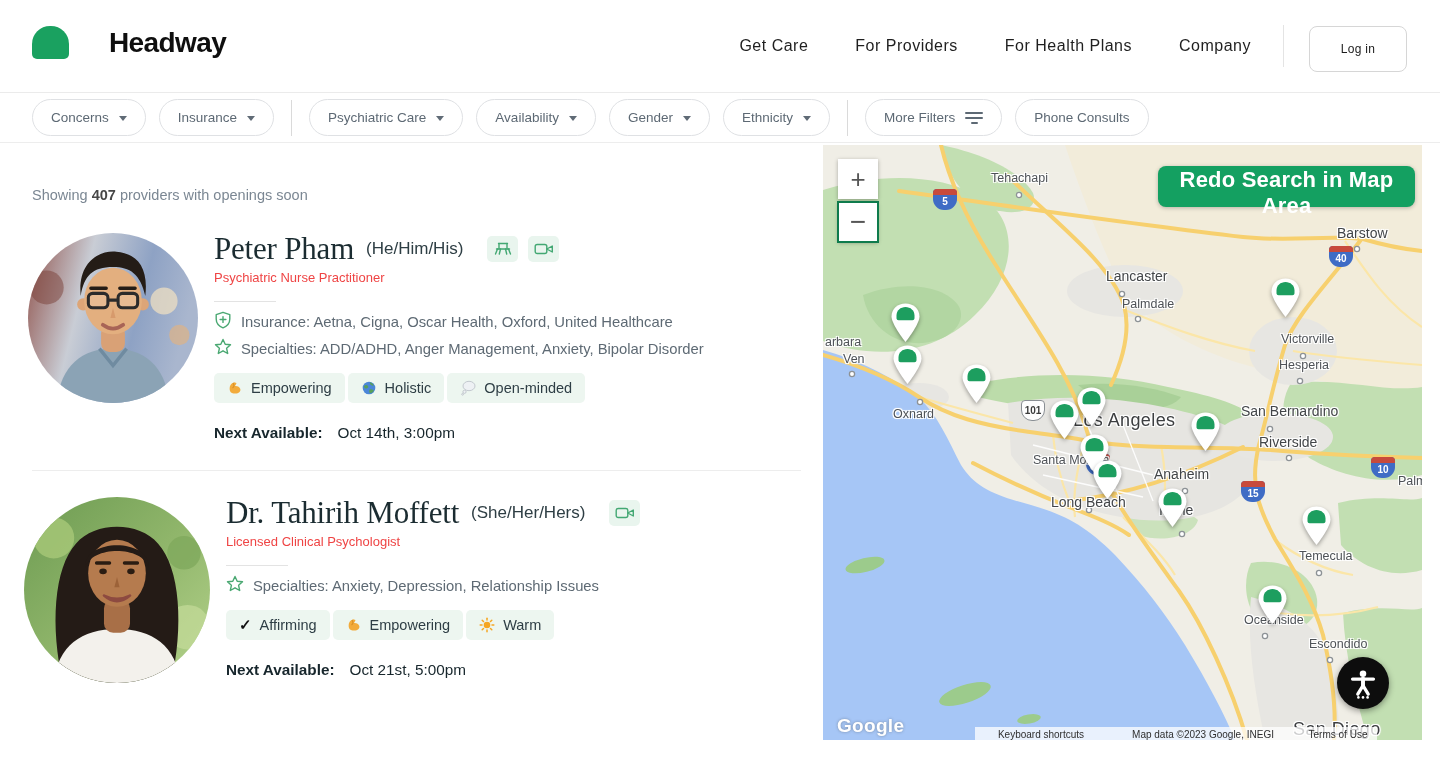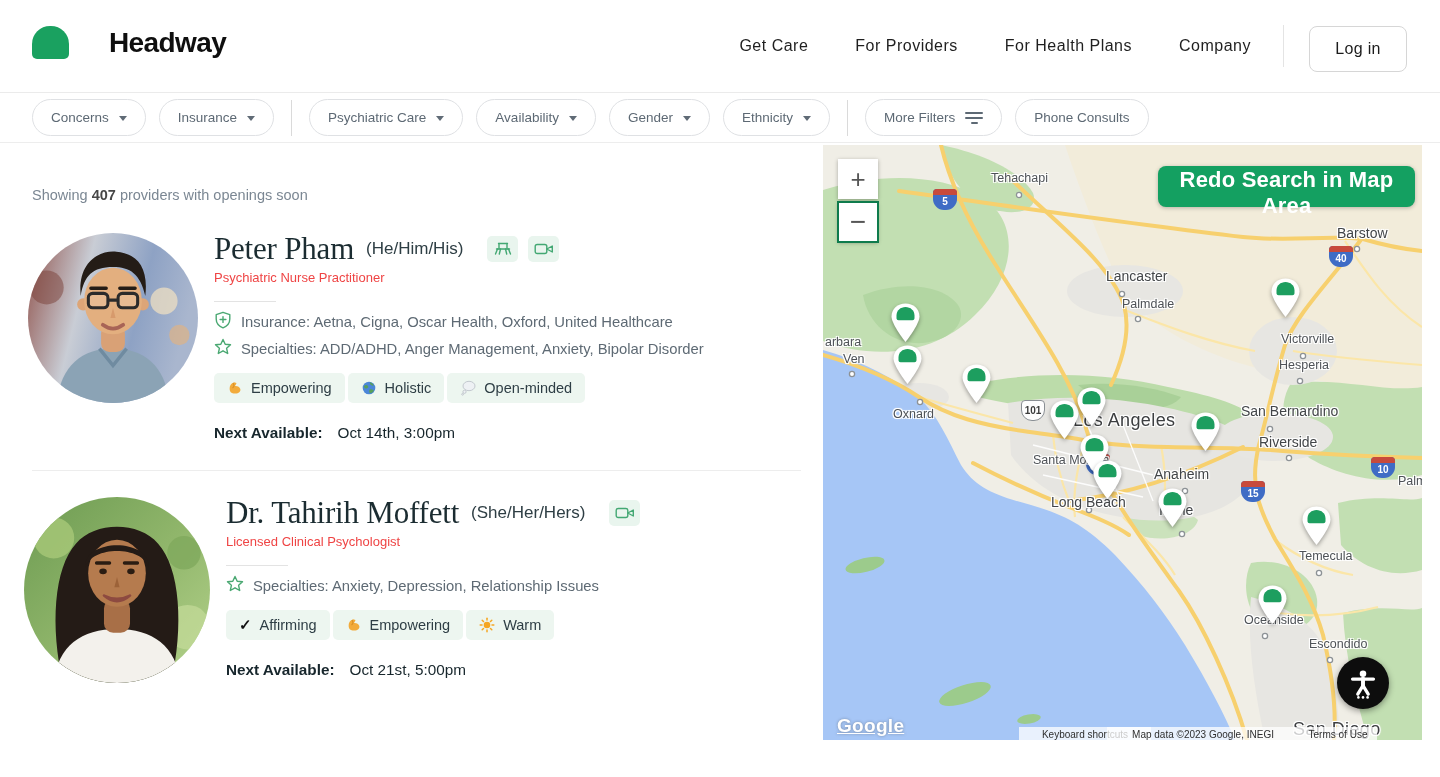--- a/index.html
+++ b/index.html
@@ -10,21 +10,21 @@
 
   
   .header{position:absolute;left:0;top:0;width:1440px;height:92px;background:#fff;border-bottom:1px solid #ebebeb;}
   .logo{position:absolute;left:32px;top:26px;display:flex;align-items:center;cursor:pointer;gap:27px;}
   .logo-mark{width:37px;height:33px;background:#1aa160;border-radius:18px 18px 5px 5px;}
   .logo-text{margin-left:13px;font-size:28px;font-weight:700;color:#0f0f0f;letter-spacing:-0.6px;}
   .nav{position:absolute;top:0;right:189px;height:92px;display:flex;align-items:center;gap:47px;}
   .nav-link{font-size:16px;color:#1f1f1f;letter-spacing:0.5px;white-space:nowrap;}
   .nav-divider{position:absolute;left:1283px;top:25px;width:1px;height:42px;background:#e4e4e4;}
   .login-btn{position:absolute;left:1309px;top:26px;width:98px;height:46px;background:#fff;
-             border:1px solid #d6d6d6;border-radius:8px;font-size:16px;color:#1c1c1c;letter-spacing:0.3px;}
+             border:1px solid #d6d6d6;border-radius:8px;font-size:12px;color:#1c1c1c;letter-spacing:0.3px;}
 
   
   .filterbar{position:absolute;left:0;top:93px;width:1440px;height:50px;border-bottom:1px solid #ededed;
              display:flex;align-items:center;padding-left:32px;box-sizing:border-box;gap:13px;}
   .pill{display:flex;align-items:center;gap:10px;height:37px;padding:0 18px;background:#fff;
         border:1px solid #dfe1e4;border-radius:19px;font-size:13.5px;color:#5d6974;white-space:nowrap;}
   .caret{width:0;height:0;border-left:4.5px solid transparent;border-right:4.5px solid transparent;
          border-top:5.5px solid #606b76;margin-top:1px;}
   .vsep{width:1px;height:36px;background:#dadada;margin:0 4px;}
   .flt-icon{display:flex;flex-direction:column;gap:3px;align-items:center;}
@@ -80,24 +80,24 @@
   .shield-us span{color:#3c3c3c;margin-top:2px;line-height:16px;}
   .pin{position:absolute;width:33px;height:41px;}
   .pin svg{display:block;filter:drop-shadow(0 2px 2px rgba(0,0,0,0.35));}
   .redo-btn{position:absolute;left:335px;top:21px;width:257px;height:41px;background:#14a061;border:none;border-radius:8px;
             color:#fff;font-size:22px;font-weight:700;letter-spacing:0.2px;box-shadow:0 1px 4px rgba(0,0,0,0.25);}
   .zoomctl{position:absolute;left:15px;top:14px;width:40px;}
   .zbtn{width:40px;height:40px;background:#fff;border:none;box-shadow:0 1px 4px rgba(0,0,0,0.3);
         font-size:26px;color:#565656;line-height:40px;text-align:center;padding:0;}
   .zbtn.zout{margin-top:3px;outline:2px solid #0e7b4c;outline-offset:-1px;font-size:28px;}
   .google-logo{position:absolute;left:14px;top:570px;color:#fff;font-size:19px;font-weight:700;letter-spacing:0.3px;
-               text-shadow:0 0 3px rgba(60,64,67,0.45);text-decoration:underline;}
+               text-shadow:0 0 3px rgba(60,64,67,0.45);}
   .attr-seg{position:absolute;bottom:0;height:13px;background:rgba(255,255,255,0.75);color:#2f2f2f;font-size:10px;
             line-height:15px;text-align:center;overflow:hidden;white-space:nowrap;padding:0 5px;box-sizing:border-box;}
-  .attr-kb{left:152px;width:132px;margin-left:44px;}
+  .attr-kb{left:152px;width:132px;}
   .attr-data{left:284px;width:192px;}
   .attr-terms{left:476px;width:78px;}
   .a11y-btn{position:absolute;left:514px;top:512px;width:52px;height:52px;border-radius:50%;background:#0d0d0d;border:none;
             display:flex;align-items:center;justify-content:center;box-shadow:0 2px 6px rgba(0,0,0,0.4);}
 </style>
 </head>
 <body>
 
 <div class="page">
 

